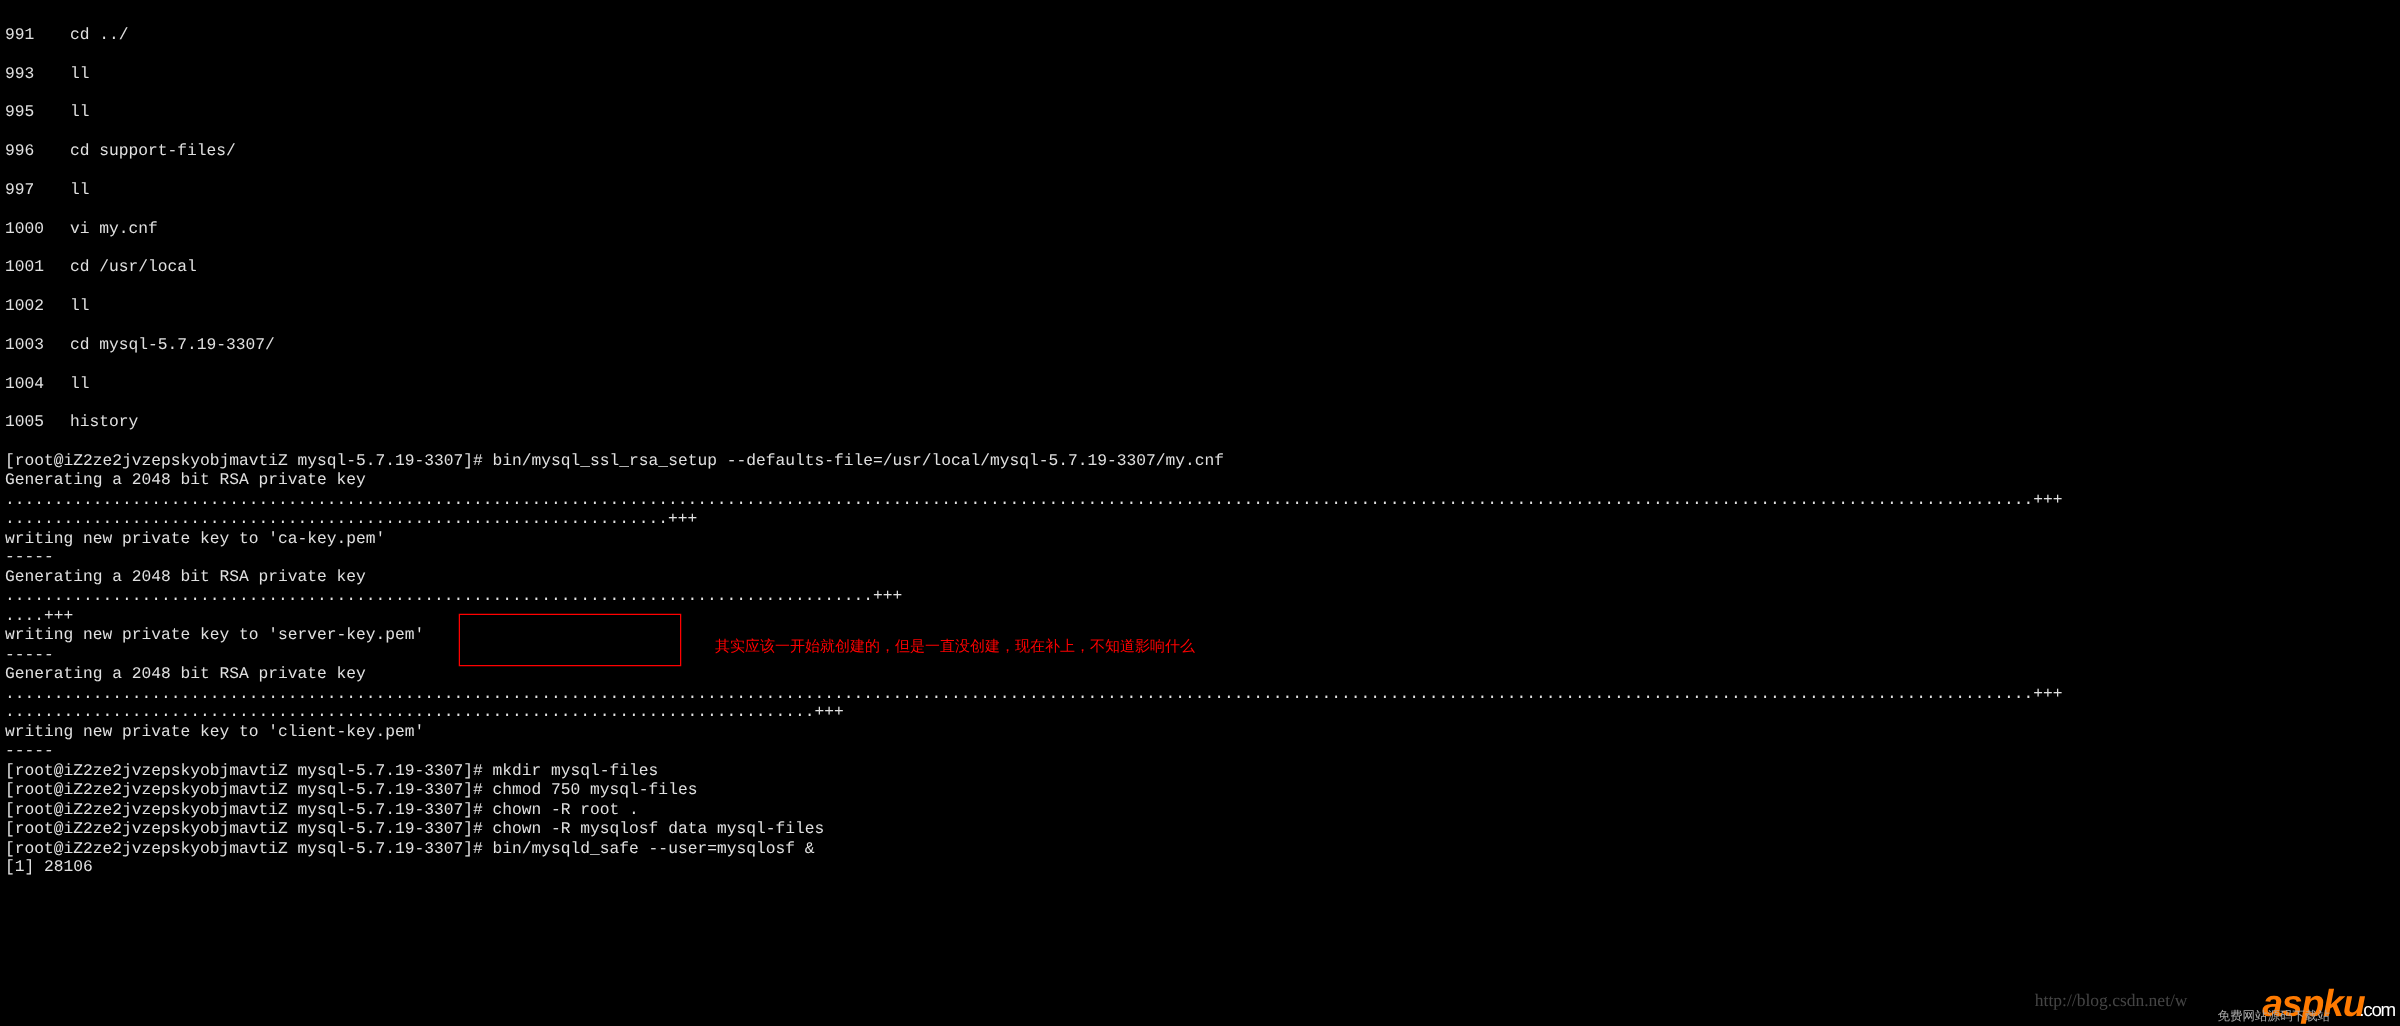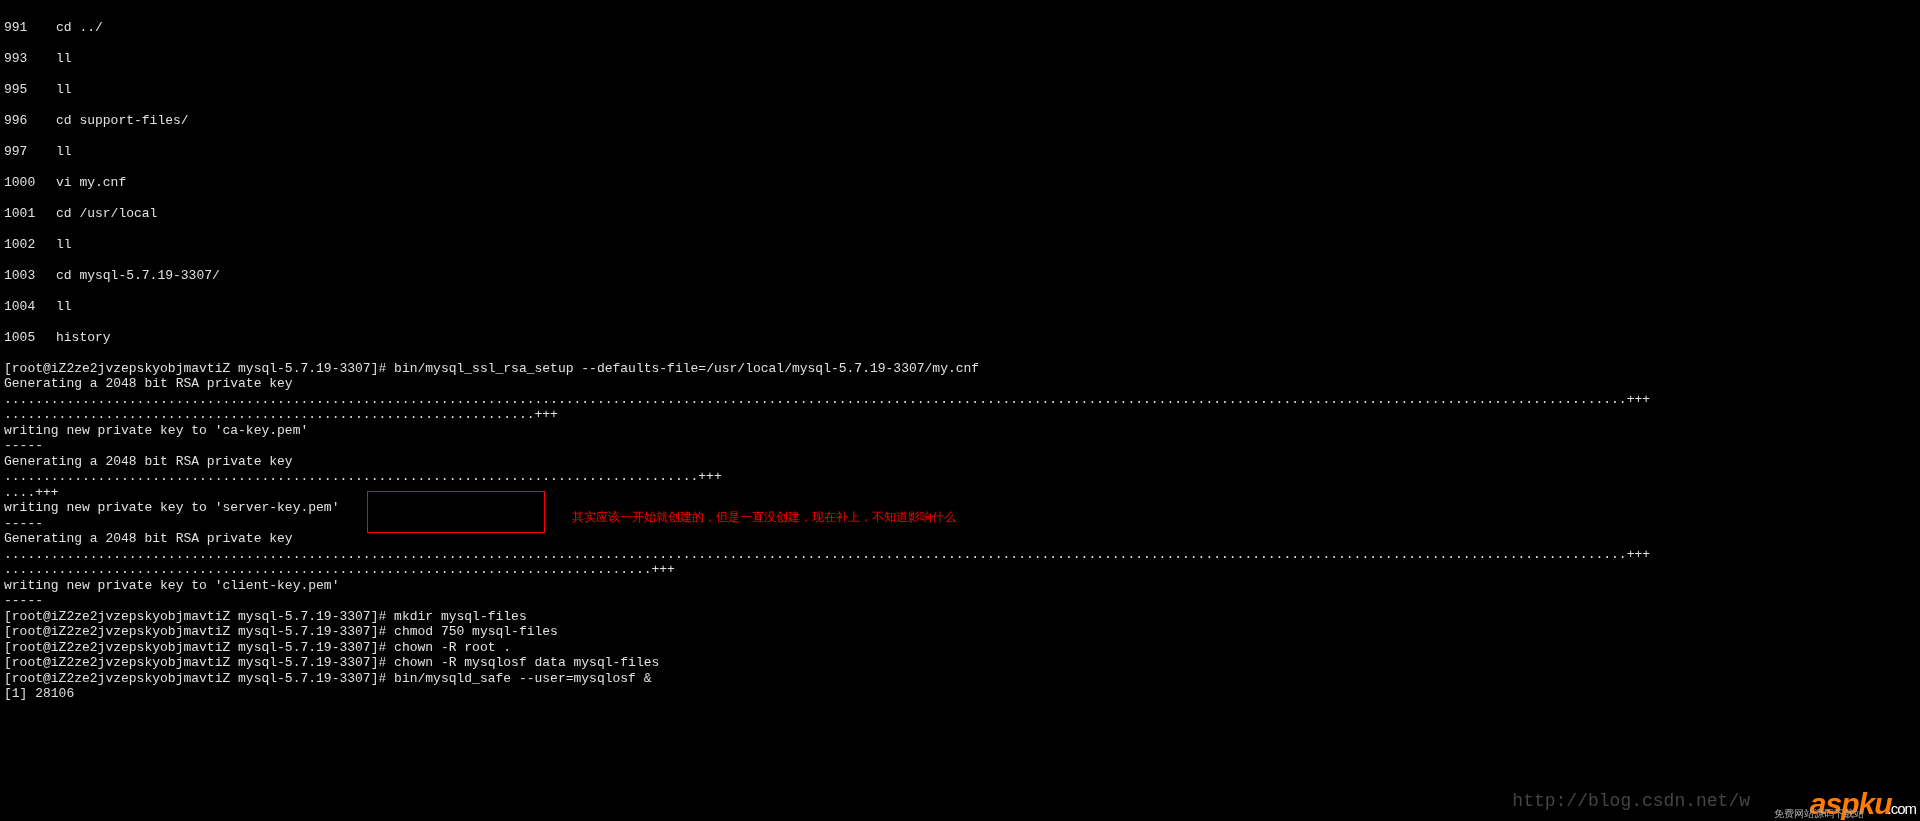--- a/index.html
+++ b/index.html
@@ -29,22 +29,22 @@
   .red-note {
     position: absolute;
     color: #ff0000;
     font-family: "Microsoft YaHei", "SimSun", sans-serif;
     font-size: 12px;
     white-space: nowrap;
   }
   .watermark-url {
     position: absolute;
     color: rgba(170,170,170,0.4);
-    font-family: Liberation Mono, monospace;
-    font-size: 18px;
+    font-family: Liberation Serif, serif;
+    font-size: 14px;
   }
   .watermark-aspku {
     position: absolute;
     right: 4px;
     bottom: 2px;
     font-family: Arial, sans-serif;
     font-style: italic;
     font-weight: 900;
     color: #ff7a00;
     font-size: 30px;

